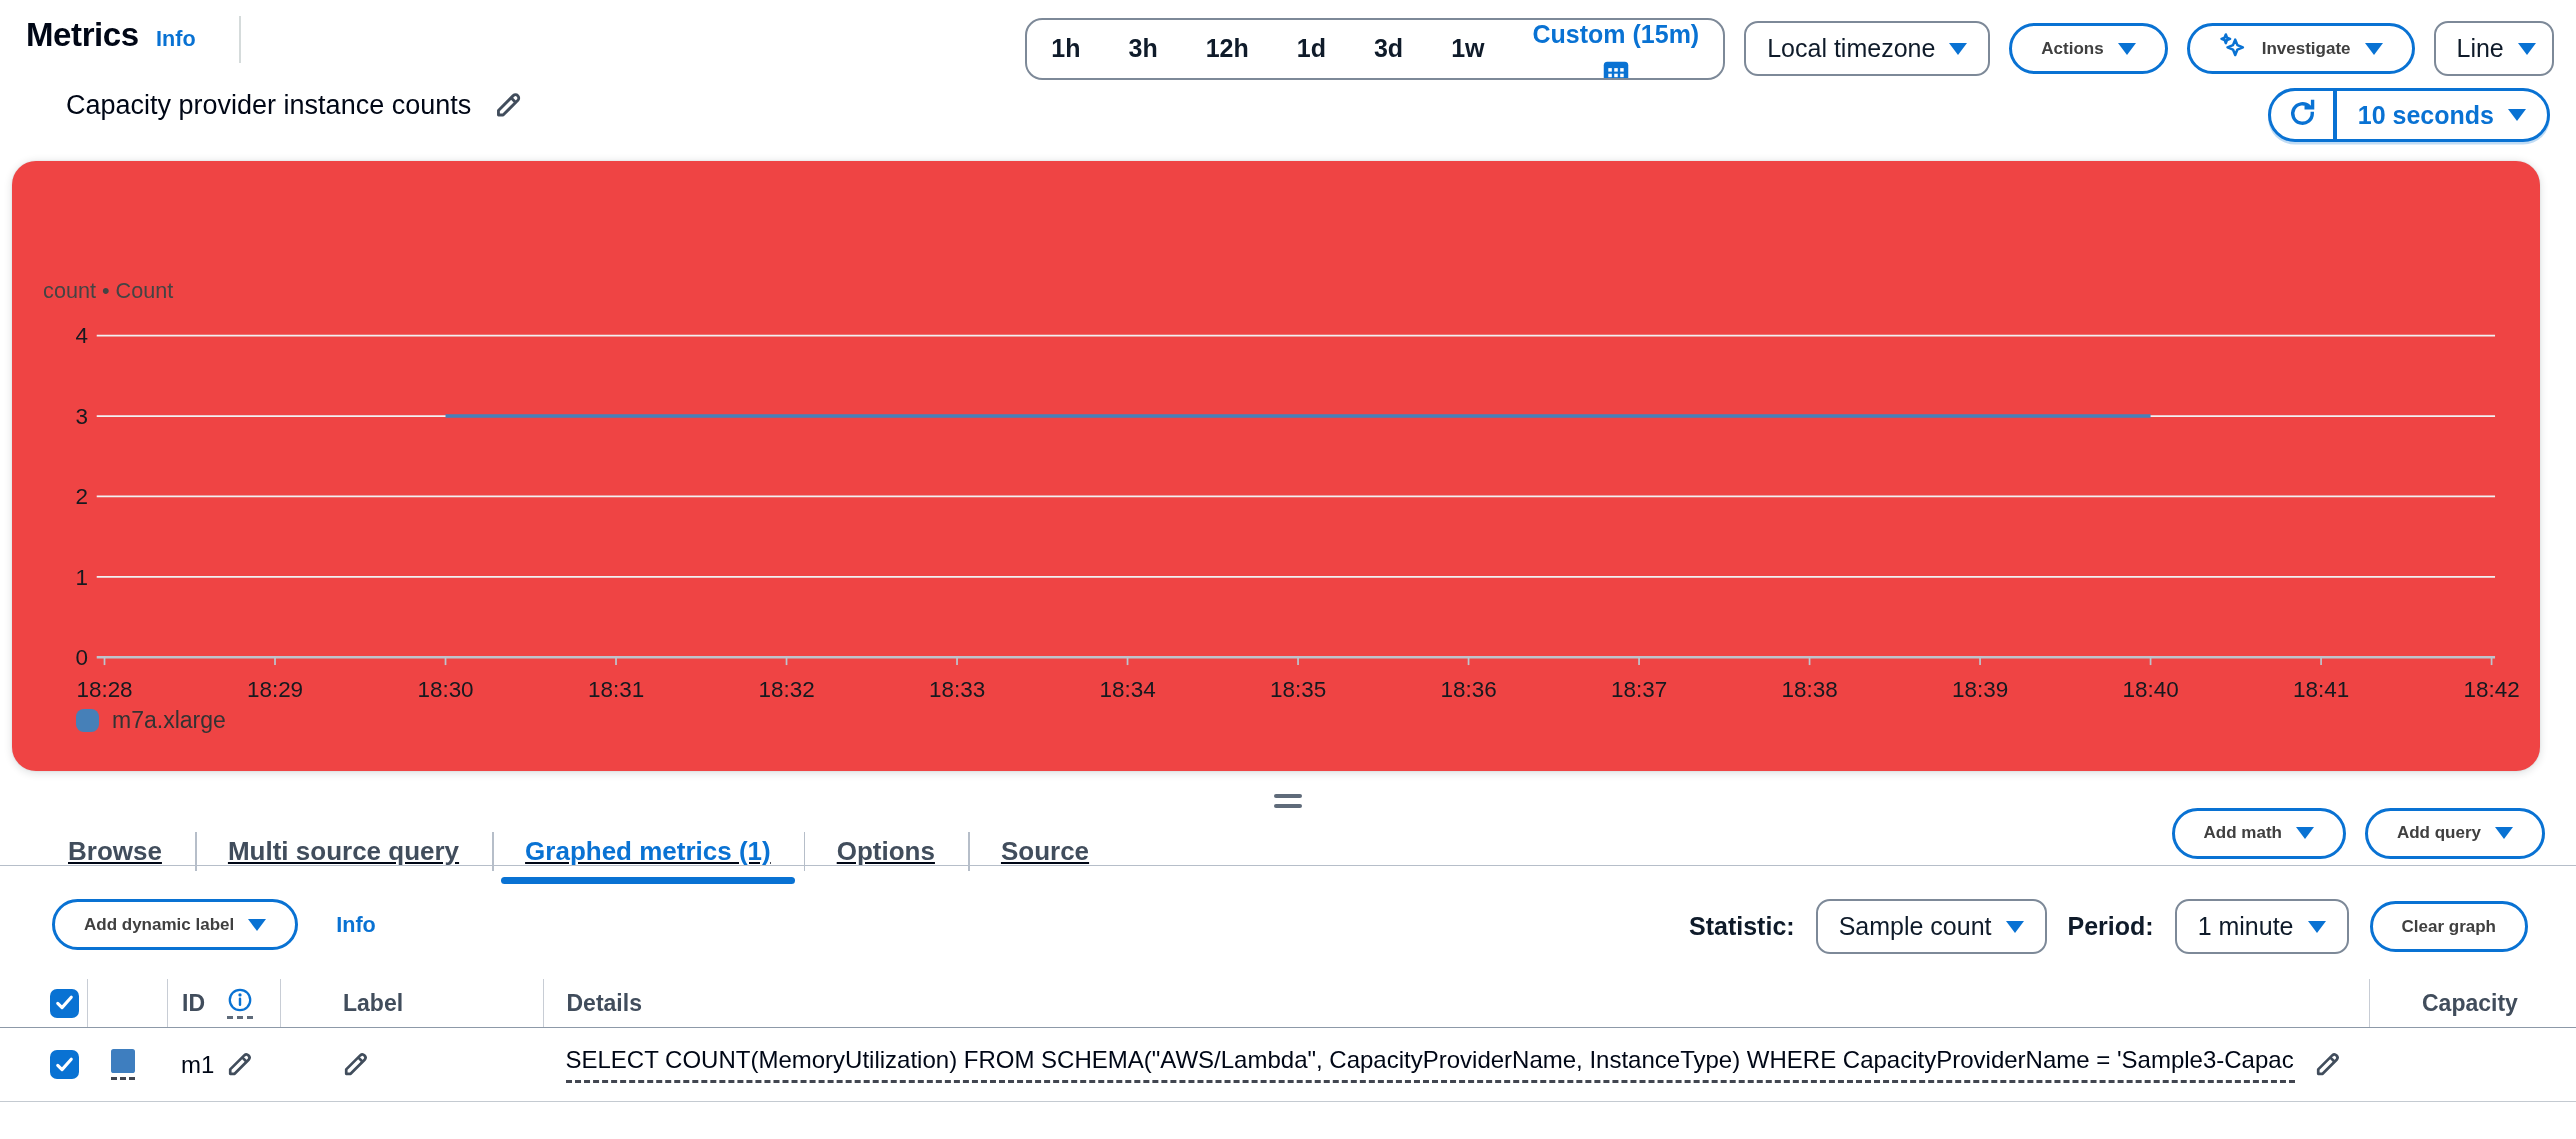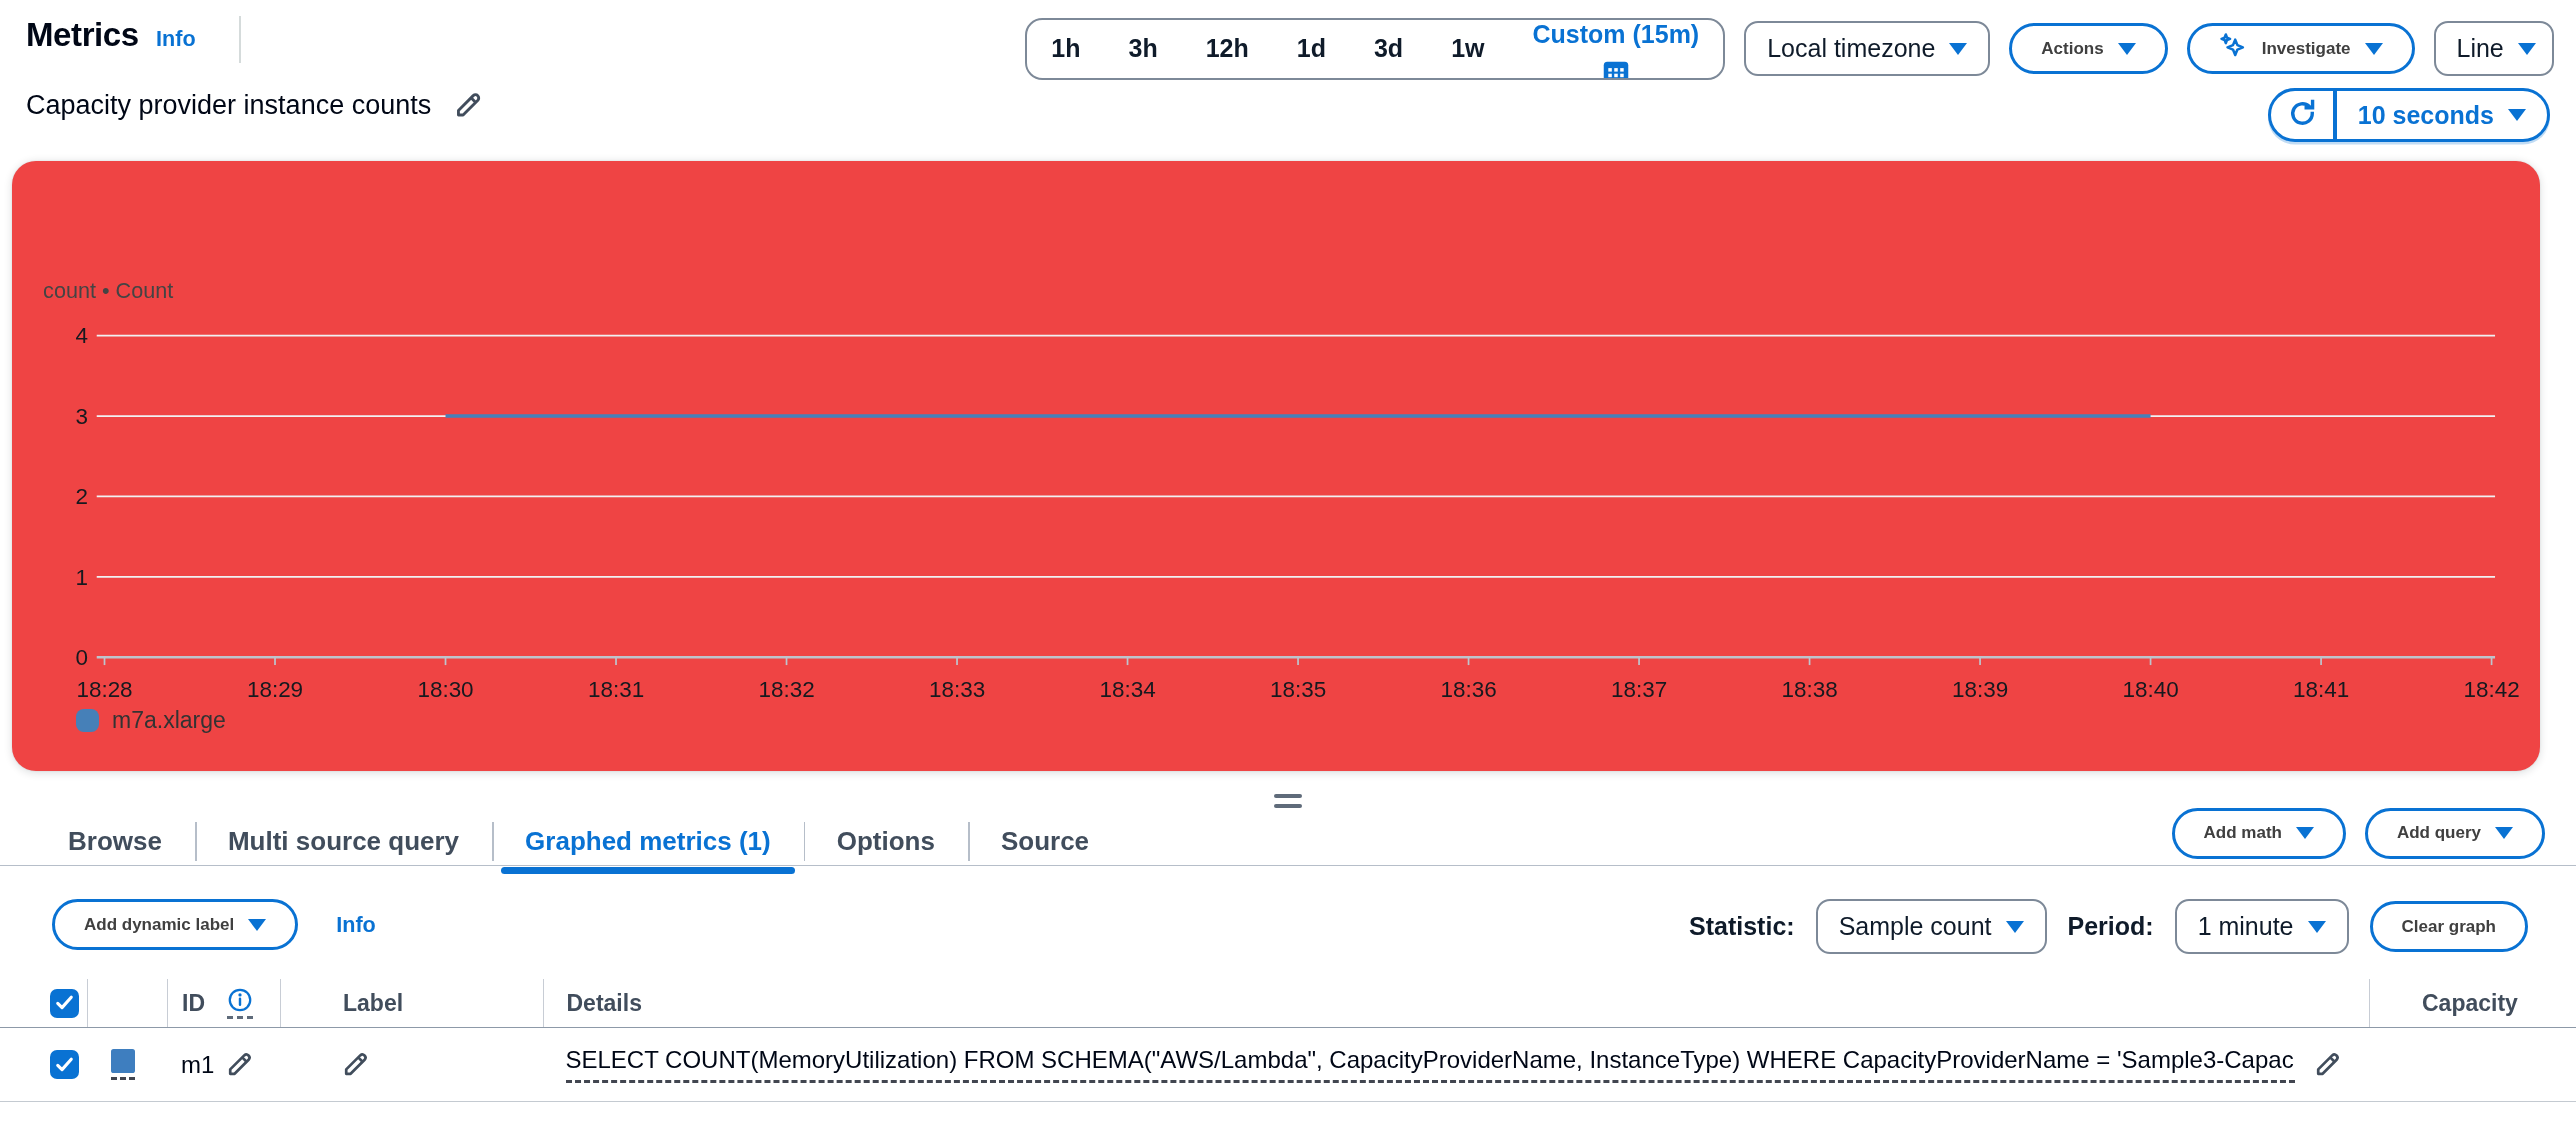--- a/index.html
+++ b/index.html
@@ -37,21 +37,21 @@
     display:inline-flex; align-items:center; justify-content:center; gap:14px;
     height:51px; padding:0 29px; background:#fff;
     border:3.5px solid #0972d3; border-radius:35px;
     font-size:17px; font-weight:700; color:#404040; cursor:pointer; white-space:nowrap;
   }
 
   .caret { display:inline-block; width:0; height:0; border-left:9.5px solid transparent; border-right:9.5px solid transparent; border-top:12px solid #0972d3; }
 
   
   .graph-title-row { position:absolute; left:26px; top:90px; display:flex; align-items:center; gap:22.5px; }
-  .graph-title { font-size:27px; color:#000716; }
+  .graph-title { font-size:27px; color:#000716;margin-left:40px; }
   .icon-btn { display:inline-flex; align-items:center; justify-content:center; cursor:pointer; background:none; border:none; padding:0; }
 
   .refresh-split {
     position:absolute; top:88px; right:26px; height:54px;
     display:flex; align-items:stretch; border:3.5px solid #0972d3; border-radius:29px;
     background:#fff; overflow:hidden; box-shadow:0 2.6px 0 rgba(9,114,211,.25);
   }
   .refresh-seg { width:62px; display:flex; align-items:center; justify-content:center; cursor:pointer; }
   .refresh-div { width:3.5px; background:#0972d3; }
   .interval-seg { display:flex; align-items:center; gap:14px; padding:0 21px; font-size:25px; font-weight:700; color:#0972d3; cursor:pointer; }
@@ -62,21 +62,21 @@
     background:#ef4444; border-radius:24px;
     box-shadow:0 1.7px 8.6px rgba(0,28,36,.14), 0 0 1.7px rgba(0,28,36,.12);
   }
   .chart-card svg { position:absolute; left:0; top:0; }
   .legend { position:absolute; left:64px; top:546px; display:flex; align-items:center; gap:13px; }
   .legend-swatch { width:23px; height:23px; border-radius:7.8px; }
   .legend-label { font-size:23px; color:#333; }
 
   
   .tabbar { position:absolute; left:0; right:0; top:804px; height:62px; border-bottom:1.7px solid #b6bec9; }
-  .tabs { position:absolute; left:35px; top:7px; height:61px; display:flex; }
+  .tabs { position:absolute; left:35px; top:17px; height:61px; display:flex;text-decoration:underline; }
   .tab { position:relative; padding:0 33px; height:61px; display:flex; align-items:center; font-size:26px; font-weight:700; color:#414d5c; cursor:pointer; white-space:nowrap; }
   .tab:not(:first-child)::before { content:""; position:absolute; left:0; top:11.2px; bottom:11.2px; width:1.7px; background:#b6bec9; }
   .tab.active { color:#0972d3; }
   .tab.active::after { content:""; position:absolute; left:8.6px; right:8.6px; bottom:-1.7px; height:7px; border-radius:4.3px; background:#0972d3; }
   .drag-handle { position:absolute; left:1274px; top:-10.4px; width:28px; display:flex; flex-direction:column; gap:6px; cursor:row-resize; }
   .drag-handle span { height:4.3px; border-radius:2.6px; background:#5f6b7a; }
   .tab-actions { position:absolute; right:31px; top:3.5px; display:flex; gap:19px; }
 
   
   .label-row { position:absolute; left:52px; top:899px; display:flex; align-items:center; gap:38px; }

